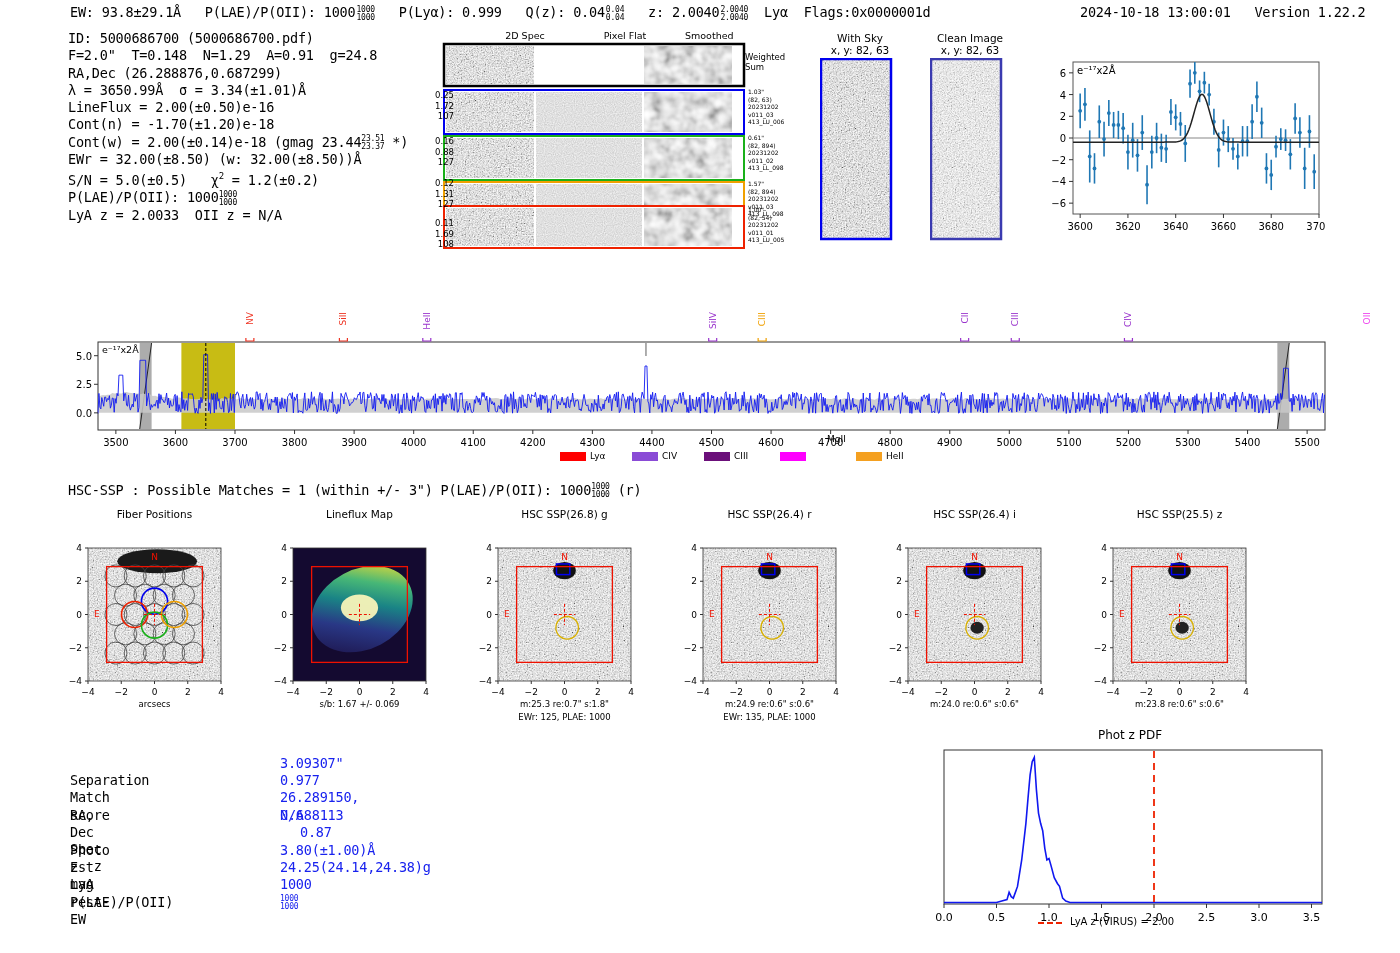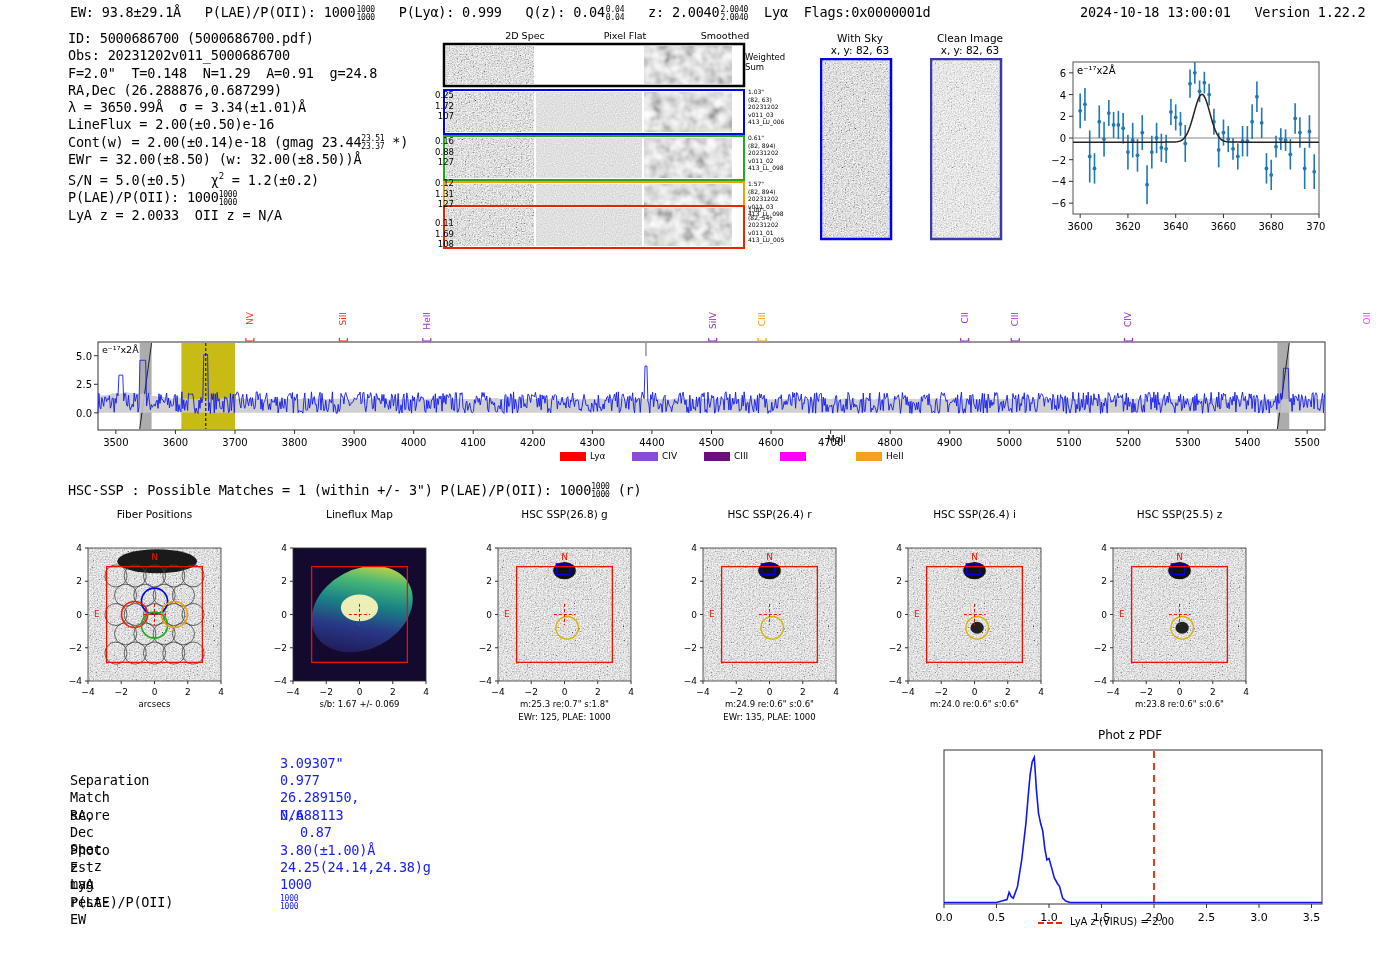--- a/index.html
+++ b/index.html
@@ -60,36 +60,36 @@
   <span>Lyα</span>&nbsp;
   <span>Flags:0x0000001d</span>
 </div>
 <div class="abs mono nowrap" id="header-stamp">
   <span>2024-10-18 13:00:01</span>&nbsp;&nbsp;
   <span>Version 1.22.2</span>
 </div>
 
 <div class="abs mono" id="info-block">
   <div class="row">ID: 5000686700 (5000686700.pdf)</div>
-  <div class="row">Obs: 20231202v011_5000686700</div>
   <div class="row">F=2.0"  T=0.148  N=1.29  A=0.91  g=24.8</div>
   <div class="row">RA,Dec (26.288876,0.687299)</div>
   <div class="row">λ = 3650.99Å  σ = 3.34(±1.01)Å</div>
   <div class="row">LineFlux = 2.00(±0.50)e-16</div>
+  <div class="row">Cont(n) = -1.70(±1.20)e-18</div>
   <div class="row"><span>Cont(w) = 2.00(±0.14)e-18 (gmag 23.44</span><span class="supsub"><span>23.51</span><span>23.37</span></span> <span>*)</span></div>
   <div class="row">EWr = 32.00(±8.50) (w: 32.00(±8.50))Å</div>
   <div class="row"><span>S/N = 5.0(±0.5)   χ</span><span class="sup2">2</span><span> = 1.2(±0.2)</span></div>
   <div class="row"><span>P(LAE)/P(OII): 1000</span><span class="supsub"><span>1000</span><span>1000</span></span></div>
   <div class="row">LyA z = 2.0033  OII z = N/A</div>
 </div>
 
 <div class="abs" id="spec2d-block" style="left:440px;top:30px;width:340px;height:220px;">
   <div class="specTitle" style="left:45px;top:0;width:80px;text-align:center;">2D Spec</div>
   <div class="specTitle" style="left:145px;top:0;width:80px;text-align:center;">Pixel Flat</div>
-  <div class="specTitle" style="left:245px;top:0;width:80px;text-align:center;">Smoothed</div>
+  <div class="specTitle" style="left:245px;top:0;width:80px;text-align:left;">Smoothed</div>
 
   <div class="wsum" style="left:305px;top:22px;">
     <div>Weighted</div>
     <div>Sum</div>
   </div>
 
   <svg width="340" height="220" style="position:absolute;left:0;top:0;">
     <defs>
       <filter id="noiseHi" x="0" y="0" width="100%" height="100%">
         <feTurbulence type="fractalNoise" baseFrequency="0.75" numOctaves="3" seed="7"></feTurbulence>

